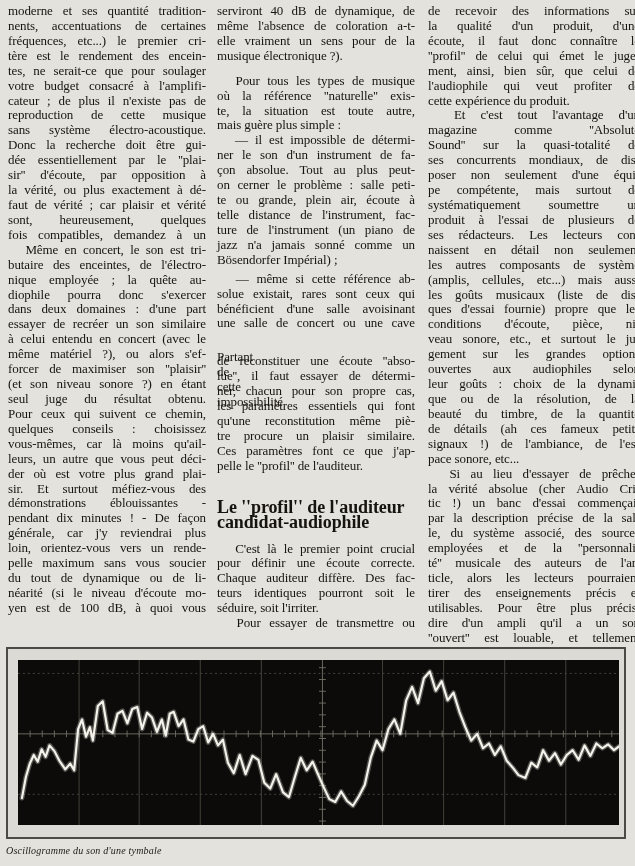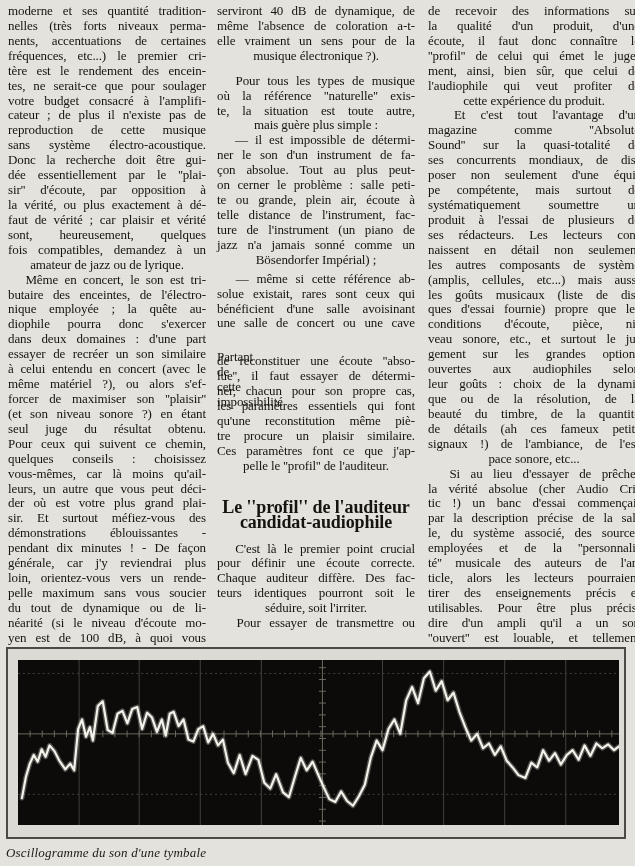--- a/index.html
+++ b/index.html
@@ -20,69 +20,67 @@
   .col-middle{width:198px;margin-right:13px;}
   .col-right{width:212px;}
   .line{
     height:14.93px;
     line-height:14.93px;
     font-size:13px;
     letter-spacing:-0.1px;
     white-space:pre;
   }
   .line.jst{display:flex;justify-content:space-between;align-items:baseline;}
-  .line.plain{text-align:center;}
+  .line.plain{text-align:left;}
   .line.bold{font-weight:bold;font-size:18px;}
   .indent-spacer{display:inline-block;width:11px;flex:0 0 11px;}
   .figure{
     position:absolute;left:6px;top:647px;
     width:620px;height:192px;
     border:2px solid #4d4a44;
     background:#dcdad5;
     box-sizing:border-box;
     padding:11px 5px 12px 10px;
   }
   .screen{
     width:100%;height:100%;
     background:#0c0b0a;
     display:block;
   }
   .caption{
     position:absolute;left:6px;top:845px;
     font-style:italic;
-    font-size:13px;
+    font-size:10px;
     letter-spacing:0.2px;
     color:#1d1a15;
   }
 </style>
 </head>
 <body>
 
 <div class="page">
 
   <div class="columns">
     <div class="col col-left">
         <div class="line jst"><span>moderne</span><span>et</span><span>ses</span><span>quantité</span><span>tradition-</span></div>
-        <div class="line jst"><span>nelles</span><span>(très</span><span>forts</span><span>niveaux</span><span>perma-</span></div>
         <div class="line jst"><span>nents,</span><span>accentuations</span><span>de</span><span>certaines</span></div>
         <div class="line jst"><span>fréquences,</span><span>etc...)</span><span>le</span><span>premier</span><span>cri-</span></div>
         <div class="line jst"><span>tère</span><span>est</span><span>le</span><span>rendement</span><span>des</span><span>encein-</span></div>
         <div class="line jst"><span>tes,</span><span>ne</span><span>serait-ce</span><span>que</span><span>pour</span><span>soulager</span></div>
         <div class="line jst"><span>votre</span><span>budget</span><span>consacré</span><span>à</span><span>l'amplifi-</span></div>
         <div class="line jst"><span>cateur</span><span>;</span><span>de</span><span>plus</span><span>il</span><span>n'existe</span><span>pas</span><span>de</span></div>
         <div class="line jst"><span>reproduction</span><span>de</span><span>cette</span><span>musique</span></div>
         <div class="line jst"><span>sans</span><span>système</span><span>électro-acoustique.</span></div>
         <div class="line jst"><span>Donc</span><span>la</span><span>recherche</span><span>doit</span><span>être</span><span>gui-</span></div>
         <div class="line jst"><span>dée</span><span>essentiellement</span><span>par</span><span>le</span><span>''plai-</span></div>
         <div class="line jst"><span>sir''</span><span>d'écoute,</span><span>par</span><span>opposition</span><span>à</span></div>
         <div class="line jst"><span>la</span><span>vérité,</span><span>ou</span><span>plus</span><span>exactement</span><span>à</span><span>dé-</span></div>
         <div class="line jst"><span>faut</span><span>de</span><span>vérité</span><span>;</span><span>car</span><span>plaisir</span><span>et</span><span>vérité</span></div>
         <div class="line jst"><span>sont,</span><span>heureusement,</span><span>quelques</span></div>
         <div class="line jst"><span>fois</span><span>compatibles,</span><span>demandez</span><span>à</span><span>un</span></div>
-        <div class="line plain">amateur de jazz ou de lyrique.</div>
         <div class="line jst"><span class="indent-spacer"></span><span>Même</span><span>en</span><span>concert,</span><span>le</span><span>son</span><span>est</span><span>tri-</span></div>
         <div class="line jst"><span>butaire</span><span>des</span><span>enceintes,</span><span>de</span><span>l'électro-</span></div>
         <div class="line jst"><span>nique</span><span>employée</span><span>;</span><span>la</span><span>quête</span><span>au-</span></div>
         <div class="line jst"><span>diophile</span><span>pourra</span><span>donc</span><span>s'exercer</span></div>
         <div class="line jst"><span>dans</span><span>deux</span><span>domaines</span><span>:</span><span>d'une</span><span>part</span></div>
         <div class="line jst"><span>essayer</span><span>de</span><span>recréer</span><span>un</span><span>son</span><span>similaire</span></div>
         <div class="line jst"><span>à</span><span>celui</span><span>entendu</span><span>en</span><span>concert</span><span>(avec</span><span>le</span></div>
         <div class="line jst"><span>même</span><span>matériel</span><span>?),</span><span>ou</span><span>alors</span><span>s'ef-</span></div>
         <div class="line jst"><span>forcer</span><span>de</span><span>maximiser</span><span>son</span><span>''plaisir''</span></div>
         <div class="line jst"><span>(et</span><span>son</span><span>niveau</span><span>sonore</span><span>?)</span><span>en</span><span>étant</span></div>

